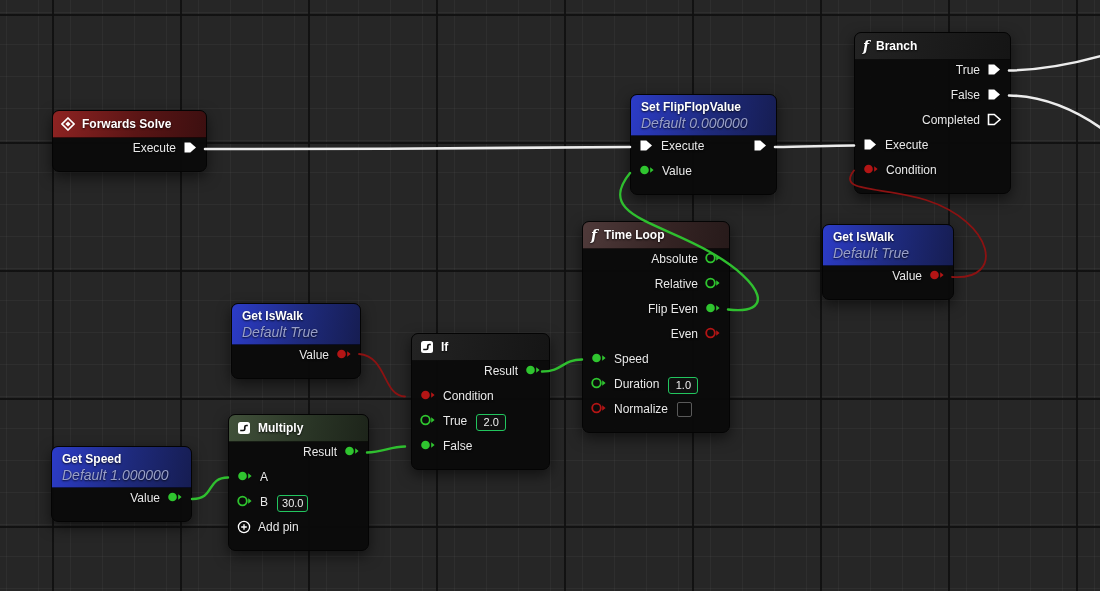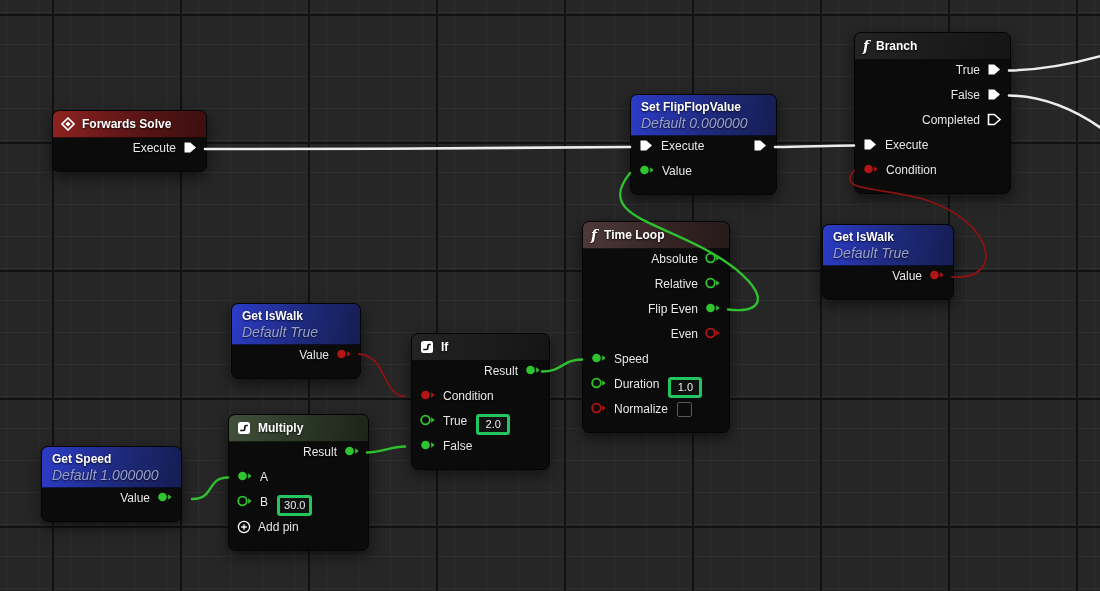--- a/index.html
+++ b/index.html
@@ -43,21 +43,21 @@
   .pin.exec path{fill:#fff;}
   .pin.exec.hollow path{fill:none;stroke:#fff;stroke-width:1.6;}
   .pin.float circle{fill:#2fc52f;}
   .pin.float .nub{fill:#2fc52f;}
   .pin.float.hollow circle{fill:#0b0b0b;stroke:#2fc52f;stroke-width:1.8;}
   .pin.bool circle{fill:#b31515;}
   .pin.bool .nub{fill:#b31515;}
   .pin.bool.hollow circle{fill:#0b0b0b;stroke:#b31515;stroke-width:1.8;}
   .valbox{
     min-width:20px;height:15px;line-height:15px;padding:0 4px;
-    border:3px solid #22c55e;border-radius:3px;background:#101010;
+    border:1px solid #22c55e;border-radius:3px;background:#101010;
     font-size:11px;color:#eee;text-align:center;margin-left:2px;
   }
   .checkbox{width:13px;height:13px;border:1px solid #5a5a5a;border-radius:2px;background:#0a0a0a;margin-left:2px;}
   .ficon{font-family:"DejaVu Serif",serif;font-style:italic;font-weight:bold;font-size:14px;line-height:1;color:#fff;}
   #wires{position:absolute;left:0;top:0;width:1100px;height:591px;pointer-events:none;}
   #wires path{fill:none;stroke-linecap:round;}
   .w-exec{stroke:#ececec;stroke-width:2.6;}
   .w-float{stroke:#2fbf2f;stroke-width:2.4;}
   .w-bool{stroke:#8c1212;stroke-width:1.8;}
 </style>
@@ -77,21 +77,21 @@
     <div class="rows">
       <div class="row out">
         <span class="lbl">Execute</span>
         <svg class="pin exec" width="15" height="13" viewBox="0 0 15 13">
             <path d="M1.5 1.5 h5.8 L13 6.5 L7.3 11.5 H1.5 z"></path>
           </svg>
       </div>
     </div>
   </div>
 
-  <div class="node" style="left:41px;top:446px;width:139px;">
+  <div class="node" style="left:51px;top:446px;width:139px;">
     <div class="hdr hdr-blue two">
       <span>Get Speed</span>
       <span class="sub">Default 1.000000</span>
     </div>
     <div class="rows">
       <div class="row out">
         <span class="lbl">Value</span>
         <svg class="pin float" width="16" height="12" viewBox="0 0 16 12">
             <circle cx="5.5" cy="6" r="4.3"></circle>
             <path class="nub" d="M11.2 3.2 L14.6 6 L11.2 8.8 z"></path>

